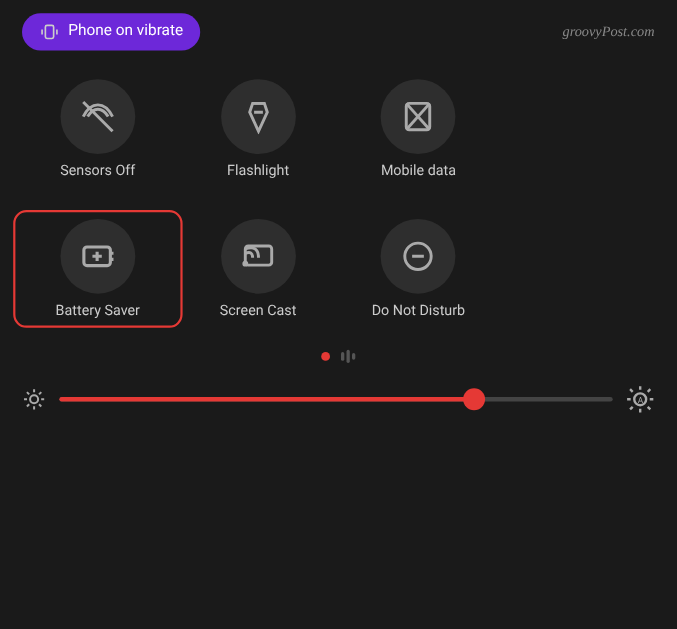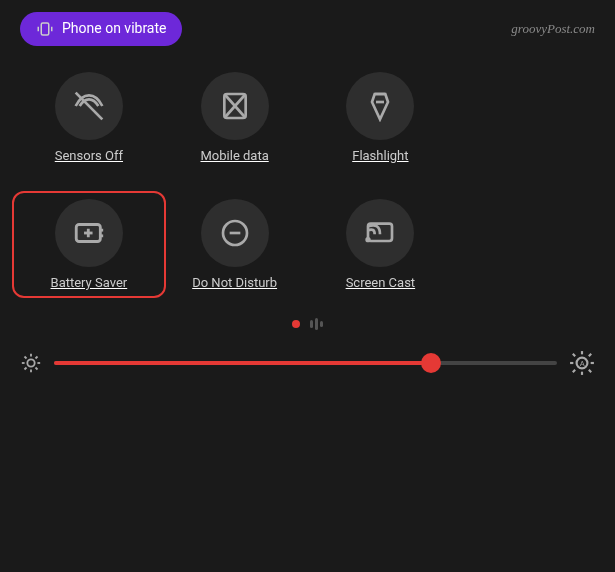--- a/index.html
+++ b/index.html
@@ -51,21 +51,20 @@
       padding: 8px 16px;
     }
 
     .qs-item {
       display: flex;
       flex-direction: column;
       align-items: center;
       gap: 8px;
       padding: 10px 4px;
       cursor: pointer;
-      text-decoration: underline;
     }
 
     .qs-icon-circle {
       width: 68px;
       height: 68px;
       border-radius: 50%;
       background-color: #2e2e2e;
       display: flex;
       align-items: center;
       justify-content: center;
@@ -199,37 +198,37 @@
         <line x1="2" y1="2" x2="22" y2="22" stroke="#aaa" stroke-width="2"></line>
       </svg>
     </div>
     <span class="qs-label">Sensors Off</span>
   </div>
 
 
   <div class="qs-item">
     <div class="qs-icon-circle">
       <svg width="32" height="32" viewBox="0 0 24 24" fill="none" stroke="#aaa" stroke-width="2">
+        <polygon points="8,3 16,3 18,9 12,22 6,9" stroke="#aaa" stroke-width="2" fill="none"></polygon>
+        <line x1="8" y1="3" x2="16" y2="3"></line>
+        <line x1="9" y1="9" x2="15" y2="9"></line>
+      </svg>
+    </div>
+    <span class="qs-label">Flashlight</span>
+  </div>
+
+  <div class="qs-item">
+    <div class="qs-icon-circle">
+      <svg width="32" height="32" viewBox="0 0 24 24" fill="none" stroke="#aaa" stroke-width="2">
         <rect x="4" y="3" width="16" height="18" rx="2"></rect>
         <line x1="4" y1="3" x2="20" y2="21" stroke="#aaa" stroke-width="2"></line>
         <line x1="20" y1="3" x2="4" y2="21" stroke="#aaa" stroke-width="2"></line>
       </svg>
     </div>
     <span class="qs-label">Mobile data</span>
-  </div>
-
-  <div class="qs-item">
-    <div class="qs-icon-circle">
-      <svg width="32" height="32" viewBox="0 0 24 24" fill="none" stroke="#aaa" stroke-width="2">
-        <polygon points="8,3 16,3 18,9 12,22 6,9" stroke="#aaa" stroke-width="2" fill="none"></polygon>
-        <line x1="8" y1="3" x2="16" y2="3"></line>
-        <line x1="9" y1="9" x2="15" y2="9"></line>
-      </svg>
-    </div>
-    <span class="qs-label">Flashlight</span>
   </div>
 </div>
 
 <div class="quick-settings-grid">
 
 
   <div class="qs-item highlighted" style="position:relative;">
     <div class="highlight-box"></div>
     <div class="qs-icon-circle">
       <svg width="34" height="34" viewBox="0 0 24 24" fill="none" stroke="#aaa" stroke-width="2">
@@ -239,37 +238,37 @@
         <line x1="11.5" y1="9" x2="11.5" y2="15"></line>
         <line x1="8.5" y1="12" x2="14.5" y2="12"></line>
       </svg>
     </div>
     <span class="qs-label">Battery Saver</span>
   </div>
 
   <div class="qs-item">
     <div class="qs-icon-circle">
       <svg width="32" height="32" viewBox="0 0 24 24" fill="none" stroke="#aaa" stroke-width="2">
-        <circle cx="12" cy="12" r="9" stroke="#aaa" stroke-width="2"></circle>
-        <line x1="8" y1="12" x2="16" y2="12" stroke="#aaa" stroke-width="2"></line>
-      </svg>
-    </div>
-    <span class="qs-label">Do Not Disturb</span>
-  </div>
-
-  <div class="qs-item">
-    <div class="qs-icon-circle">
-      <svg width="32" height="32" viewBox="0 0 24 24" fill="none" stroke="#aaa" stroke-width="2">
         <rect x="3" y="5" width="18" height="13" rx="2" stroke="#aaa" stroke-width="2"></rect>
         <path d="M3 10 Q8 8 8 13" stroke="#aaa" stroke-width="2" fill="none"></path>
         <path d="M3 7 Q12 4 12 13" stroke="#aaa" stroke-width="2" fill="none"></path>
         <circle cx="3" cy="17" r="1" fill="#aaa"></circle>
       </svg>
     </div>
     <span class="qs-label">Screen Cast</span>
+  </div>
+
+  <div class="qs-item">
+    <div class="qs-icon-circle">
+      <svg width="32" height="32" viewBox="0 0 24 24" fill="none" stroke="#aaa" stroke-width="2">
+        <circle cx="12" cy="12" r="9" stroke="#aaa" stroke-width="2"></circle>
+        <line x1="8" y1="12" x2="16" y2="12" stroke="#aaa" stroke-width="2"></line>
+      </svg>
+    </div>
+    <span class="qs-label">Do Not Disturb</span>
   </div>
 </div>
 
 <div class="bottom-dots">
   <div class="dot active"></div>
   <div class="waveform">
     <div class="waveform-bar" style="height:8px;"></div>
     <div class="waveform-bar" style="height:12px;"></div>
     <div class="waveform-bar" style="height:6px;"></div>
   </div>

